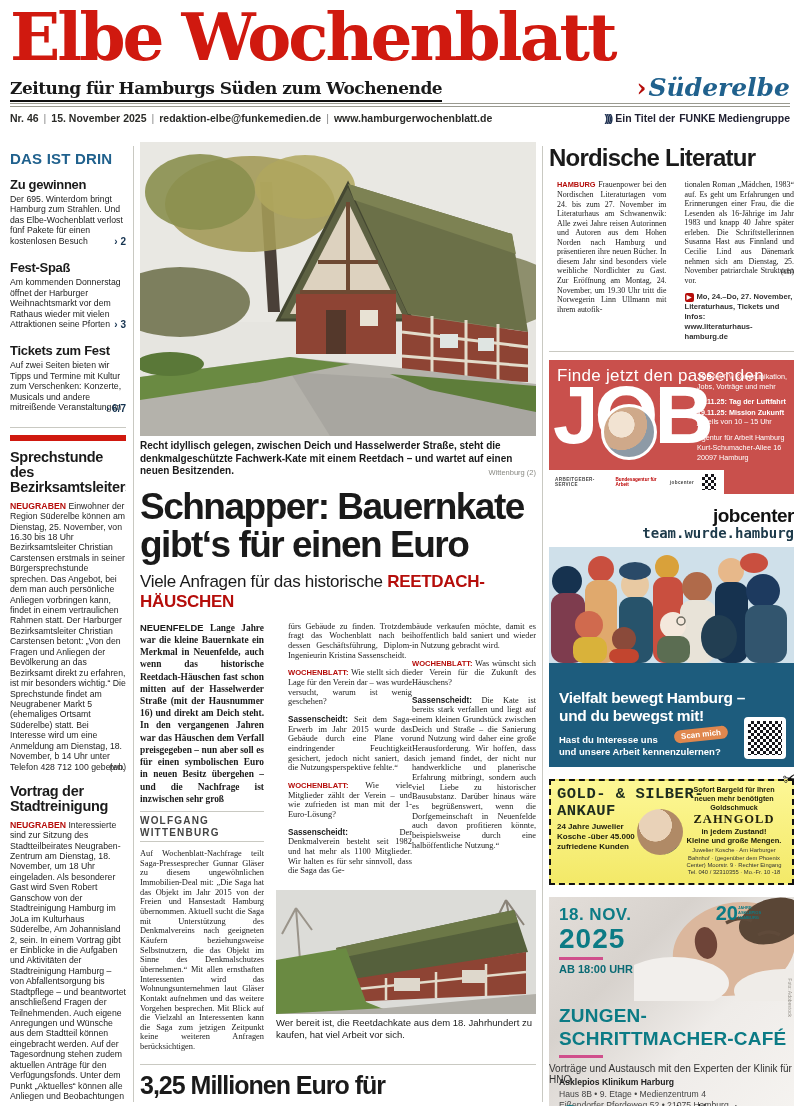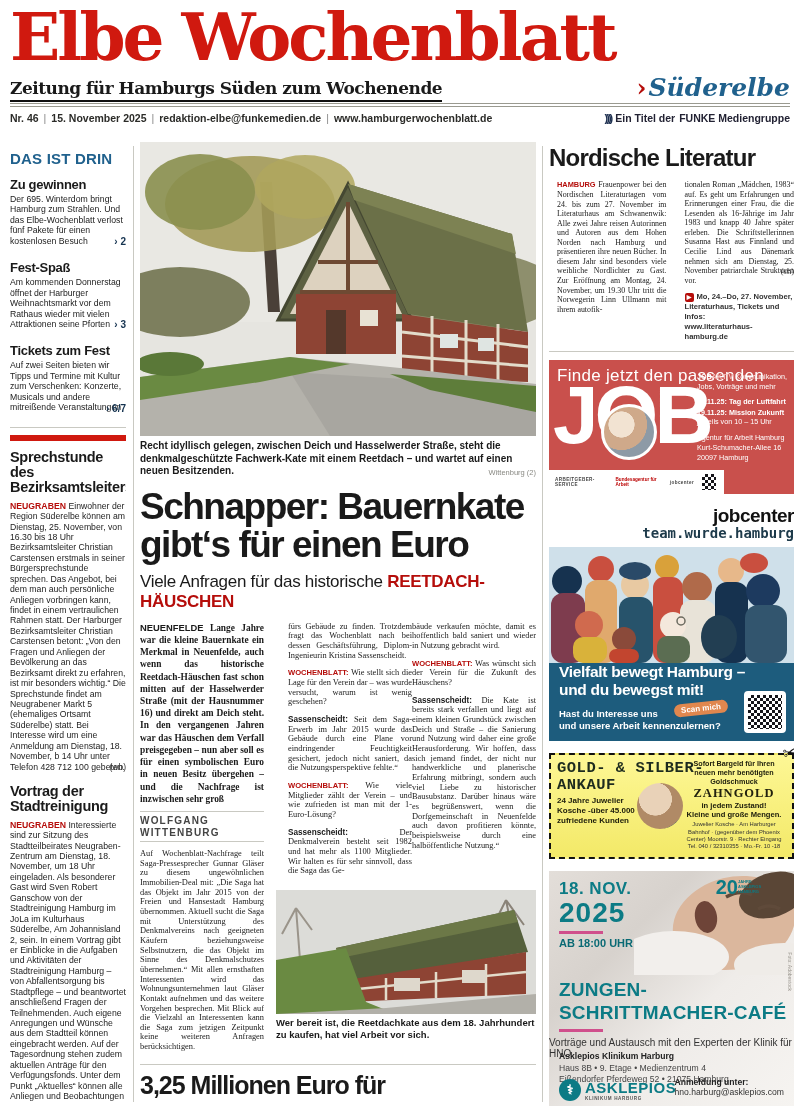--- a/index.html
+++ b/index.html
@@ -65,21 +65,21 @@
   .acol .ak{font-size:8.2px;}
   .c1{left:0;height:434px;}
   .c2{left:148px;height:262px;}
   .c3{left:272px;height:262px;}
   .lead{font-weight:bold;font-size:9.4px;line-height:1.3;margin-bottom:6px;}
   .byline{font-size:10px;font-weight:bold;letter-spacing:1.2px;color:#444;
           border-top:1px solid var(--hair);border-bottom:1px solid var(--hair);
           padding:3px 0;margin-bottom:7px;font-family:"Liberation Sans",sans-serif;}
   .photo2wrap{position:absolute;left:136px;top:268px;width:260px;}
   .photo2{width:260px;height:124px;display:block;}
-  .caption2{font-size:9.5px;font-weight:bold;line-height:1.25;margin-top:3px;font-family:"Liberation Sans",sans-serif;}
+  .caption2{font-size:9.5px;font-weight:normal;line-height:1.25;margin-top:3px;font-family:"Liberation Sans",sans-serif;}
 
   
   .trees{border-top:1px solid var(--hair);margin-top:8px;padding-top:6px;}
   .trees h2{font-size:25px;letter-spacing:-1px;margin-bottom:8px;}
 
   
   .lit h2{font-size:24px;letter-spacing:-0.8px;margin-bottom:8px;}
   .litcols{display:flex;gap:10px;font-family:"Liberation Serif",serif;}
   .litcols .lc{width:118px;font-size:7.9px;line-height:1.21;text-align:justify;margin-left:8px;}
   .lit-info{margin-top:7px;font-family:"Liberation Sans",sans-serif;font-weight:bold;
@@ -105,21 +105,21 @@
   .jobad .foot .ba{font-size:4.6px;color:#b00;font-weight:bold;}
   .qr{background-image:repeating-conic-gradient(#15151a 0% 25%, #fff 0% 50%);background-size:6px 6px;}
   .jobad .qr{width:20px;height:20px;border:2px solid #fff;margin-left:auto;}
 
   
   .jcad{margin-top:12px;}
   .jcbrand{text-align:right;font-family:"DejaVu Sans Mono",monospace;line-height:1.05;}
   .jcbrand .b1{font-size:19px;font-weight:bold;color:#111;font-family:"Liberation Sans",sans-serif;letter-spacing:-0.5px;}
   .jcbrand .b2{font-size:14px;font-weight:bold;color:#1d3a4a;}
   .jcillu{width:245px;height:116px;display:block;margin-top:6px;}
-  .jcbanner{background:var(--jcblue);color:#fff;padding:0 10px 9px;position:relative;}
+  .jcbanner{background:var(--jcblue);color:#fff;padding:26px 10px 9px;position:relative;}
   .jcbanner .t{font-size:15.5px;font-weight:bold;line-height:1.15;letter-spacing:-0.3px;}
   .jcbanner .q{font-size:9.5px;margin-top:9px;line-height:1.3;font-weight:bold;}
   .scanpill{position:absolute;right:66px;bottom:26px;background:#e0874e;color:#fff;font-size:8px;font-weight:bold;
             padding:2px 7px;border-radius:8px;transform:rotate(-6deg);}
   .jcbanner .qr{position:absolute;right:8px;bottom:8px;width:42px;height:42px;border:4px solid #fff;border-radius:4px;}
 
   
   .goldad{margin-top:12px;border:2.5px dashed #111;background:linear-gradient(#fdf795,#f3e968);
           height:106px;position:relative;padding:5px 6px;color:#21210e;}
   .goldad .scis{position:absolute;right:-4px;top:-12px;font-size:16px;transform:rotate(-15deg);color:#111;}

